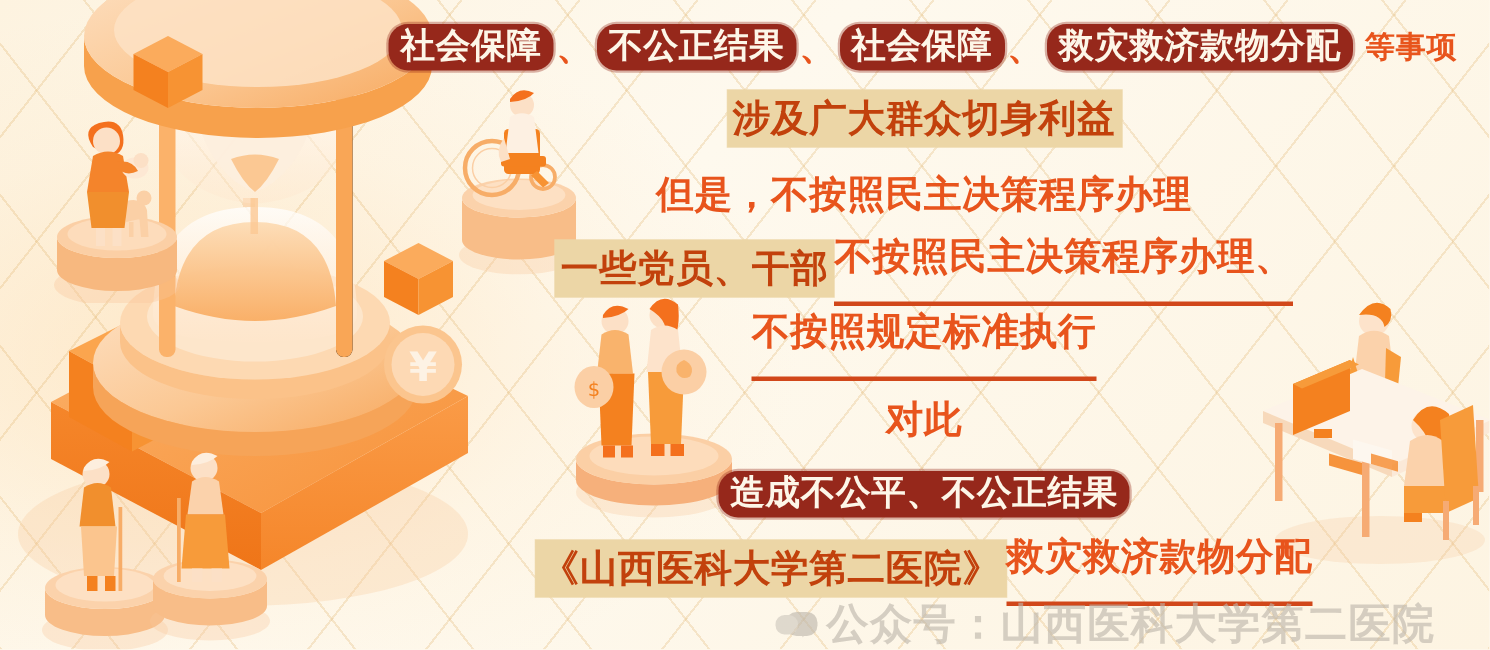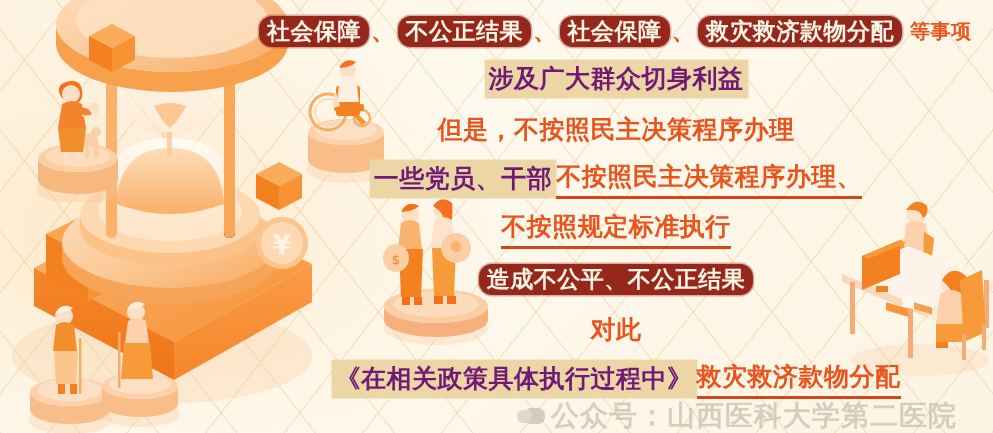--- a/index.html
+++ b/index.html
@@ -42,25 +42,25 @@
   .tline.l1{justify-content:flex-start;width:100%;font-size:24px;height:46px;}
   .pill{
     display:inline-block;background:#96281b;color:#fdf6e8;
     border-radius:13px;padding:3px 8px 5px 8px;margin:0 1px;
     font-size:23px;line-height:1;font-weight:bold;
     box-shadow:0 0 0 1.5px rgba(150,40,27,.35);
   }
   .sep{color:#e8541c;font-size:24px;font-weight:bold;padding:0 1px;}
   .tail{color:#e8541c;font-size:20px;font-weight:bold;margin-left:7px;}
   .hl{
-    background:#ecd6a6;padding:2px 4px 3px 4px;color:#701a75;
+    background:#ecd6a6;padding:2px 4px 3px 4px;color:#c2410c;
     box-shadow:0 0 0 .5px rgba(236,214,166,.9);
   }
   .ul{
-    border-bottom:3px solid #d1471a;padding-bottom:3px;color:#e8541c;
+    border-bottom:3px solid #d1471a;padding-bottom:14px;color:#e8541c;
   }
   .plain{color:#e8541c;}
 
   
   #watermark{
     position:absolute;left:524px;top:397px;display:flex;align-items:center;
     gap:6px;color:#bdb6ab;font-size:28px;font-weight:bold;opacity:.62;
     font-family:"DejaVu Sans","Liberation Sans",sans-serif;
     letter-spacing:1px;pointer-events:none;
   }
@@ -375,29 +375,29 @@
     <div class="tline">
       <span class="hl">一些党员、干部</span>
         <span class="ul">不按照民主决策程序办理、</span>
     </div>
 
     <div class="tline">
       <span class="ul">不按照规定标准执行</span>
     </div>
 
     <div class="tline">
+      <span class="plain">对此</span>
+    </div>
+
+    <div class="tline">
       <span class="pill">造成不公平、不公正结果</span>
     </div>
 
     <div class="tline">
-      <span class="plain">对此</span>
-    </div>
-
-    <div class="tline">
-      <span class="hl">《在相关政策具体执行过程中》</span>
+      <span class="hl">《山西医科大学第二医院》</span>
         <span class="ul">救灾救济款物分配</span>
     </div>
 
   </div>
 
   <div id="watermark">
     <span class="bubble"></span>
     <span>公众号：山西医科大学第二医院</span>
   </div>
 

